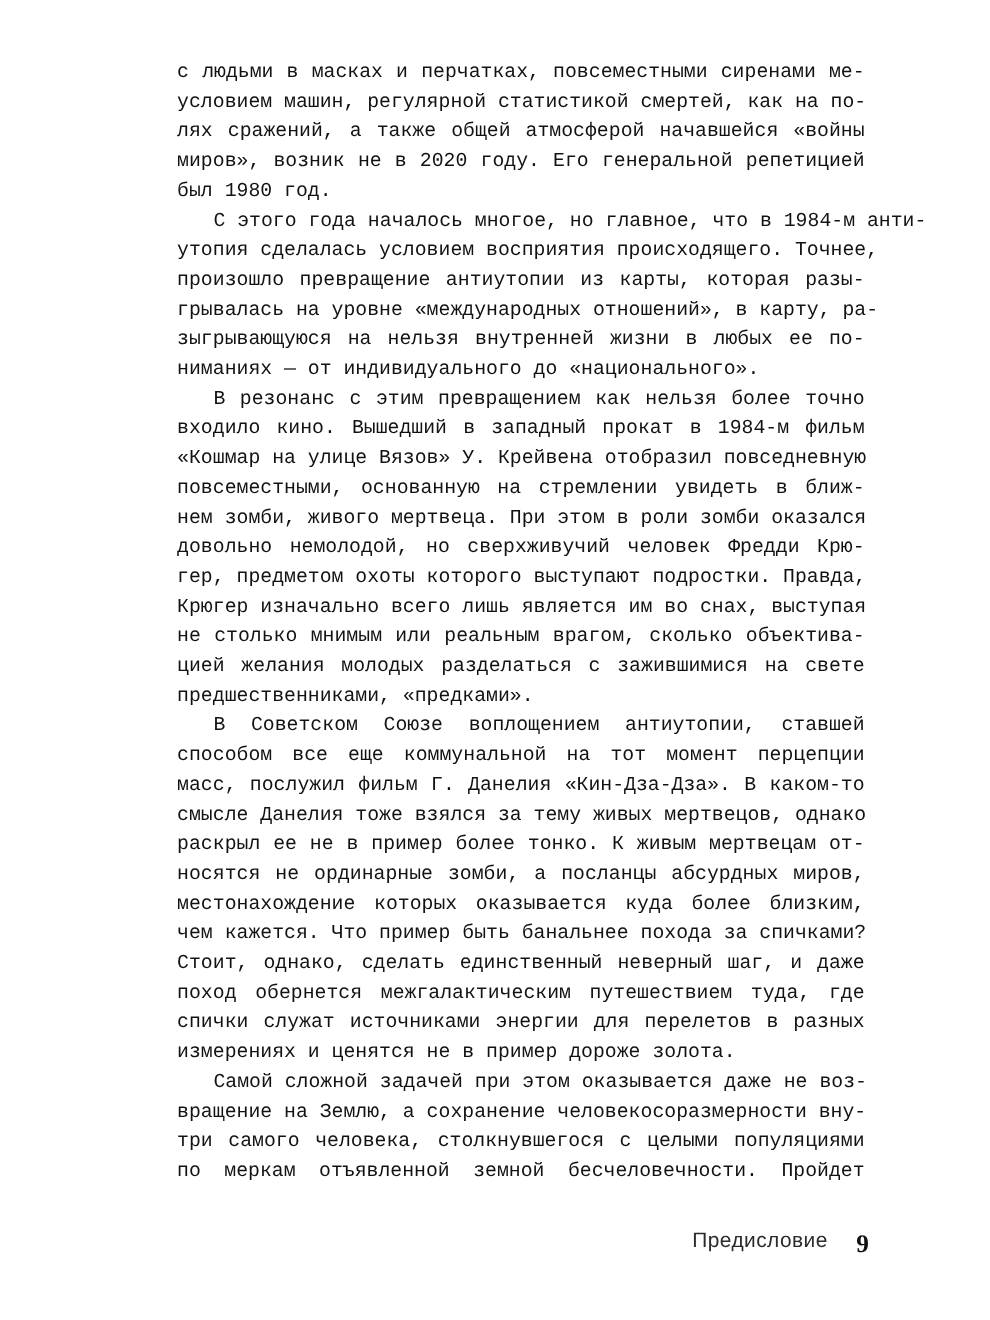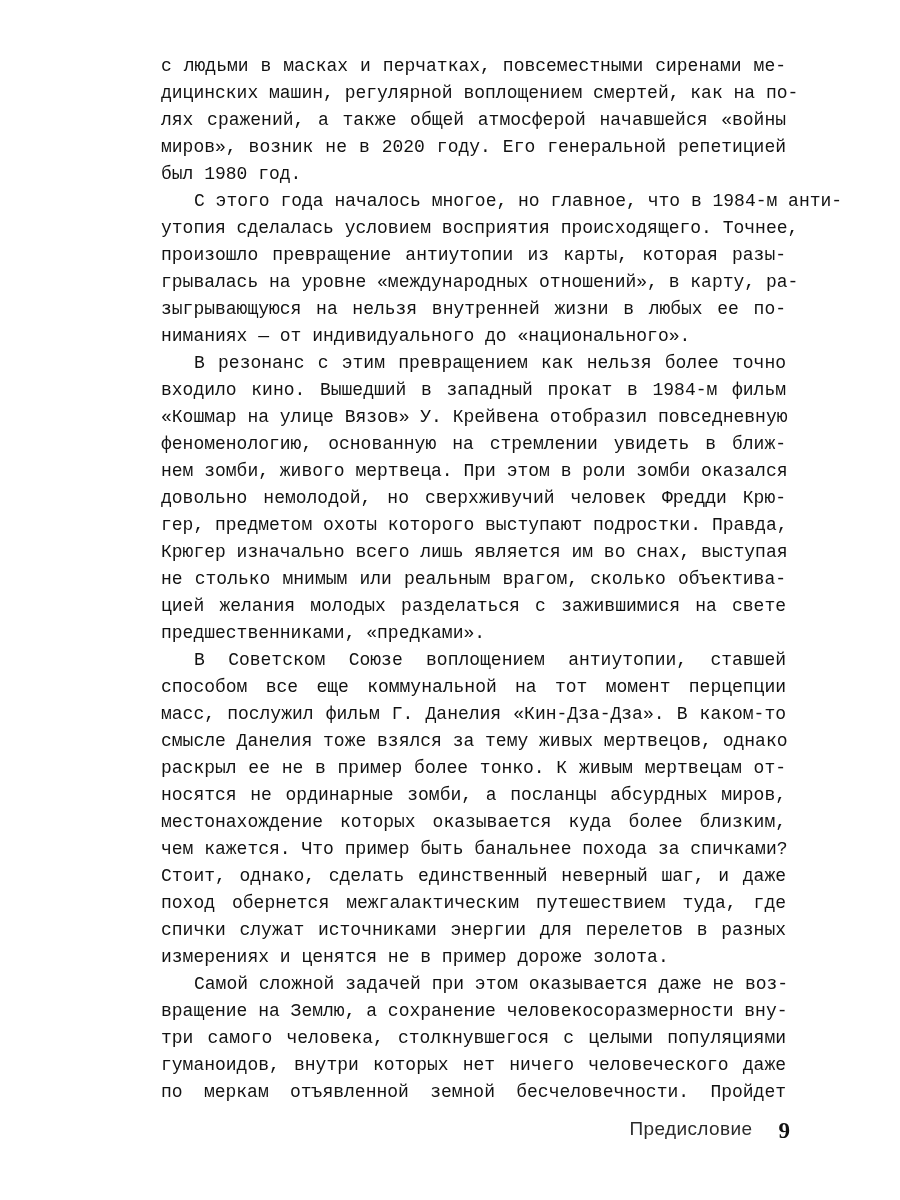--- a/index.html
+++ b/index.html
@@ -72,38 +72,38 @@
 </style>
 </head>
 <body>
 
 <div class="page">
 
   <div class="textblock" id="textblock">
 
   <div class="paragraph">
         <div class="line firstline">с людьми в масках и перчатках, повсеместными сиренами ме-</div>
-        <div class="line">дицинских машин, регулярной воплощением смертей, как на по-</div>
+        <div class="line">условием машин, регулярной статистикой смертей, как на по-</div>
         <div class="line">лях сражений, а также общей атмосферой начавшейся «войны</div>
         <div class="line">миров», возник не в 2020 году. Его генеральной репетицией</div>
         <div class="line lastline">был 1980 год.</div>
       </div>
       <div class="paragraph">
         <div class="line firstline indented">С этого года началось многое, но главное, что в 1984-м анти-</div>
         <div class="line">утопия сделалась условием восприятия происходящего. Точнее,</div>
         <div class="line">произошло превращение антиутопии из карты, которая разы-</div>
         <div class="line">грывалась на уровне «международных отношений», в карту, ра-</div>
         <div class="line">зыгрывающуюся на нельзя внутренней жизни в любых ее по-</div>
         <div class="line lastline">ниманиях — от индивидуального до «национального».</div>
       </div>
       <div class="paragraph">
         <div class="line firstline indented">В резонанс с этим превращением как нельзя более точно</div>
         <div class="line">входило кино. Вышедший в западный прокат в 1984-м фильм</div>
         <div class="line">«Кошмар на улице Вязов» У. Крейвена отобразил повседневную</div>
-        <div class="line">феноменологию, основанную на стремлении увидеть в ближ-</div>
+        <div class="line">повсеместными, основанную на стремлении увидеть в ближ-</div>
         <div class="line">нем зомби, живого мертвеца. При этом в роли зомби оказался</div>
         <div class="line">довольно немолодой, но сверхживучий человек Фредди Крю-</div>
         <div class="line">гер, предметом охоты которого выступают подростки. Правда,</div>
         <div class="line">Крюгер изначально всего лишь является им во снах, выступая</div>
         <div class="line">не столько мнимым или реальным врагом, сколько объектива-</div>
         <div class="line">цией желания молодых разделаться с зажившимися на свете</div>
         <div class="line lastline">предшественниками, «предками».</div>
       </div>
       <div class="paragraph">
         <div class="line firstline indented">В Советском Союзе воплощением антиутопии, ставшей</div>
@@ -116,21 +116,20 @@
         <div class="line">чем кажется. Что пример быть банальнее похода за спичками?</div>
         <div class="line">Стоит, однако, сделать единственный неверный шаг, и даже</div>
         <div class="line">поход обернется межгалактическим путешествием туда, где</div>
         <div class="line">спички служат источниками энергии для перелетов в разных</div>
         <div class="line lastline">измерениях и ценятся не в пример дороже золота.</div>
       </div>
       <div class="paragraph">
         <div class="line firstline indented">Самой сложной задачей при этом оказывается даже не воз-</div>
         <div class="line">вращение на Землю, а сохранение человекосоразмерности вну-</div>
         <div class="line">три самого человека, столкнувшегося с целыми популяциями</div>
-        <div class="line">гуманоидов, внутри которых нет ничего человеческого даже</div>
         <div class="line">по меркам отъявленной земной бесчеловечности. Пройдет</div>
       </div>
     </div>
 
   <div class="footer">
     <span class="section-label">Предисловие</span>
     <span class="page-number">9</span>
   </div>
 
 </div>

